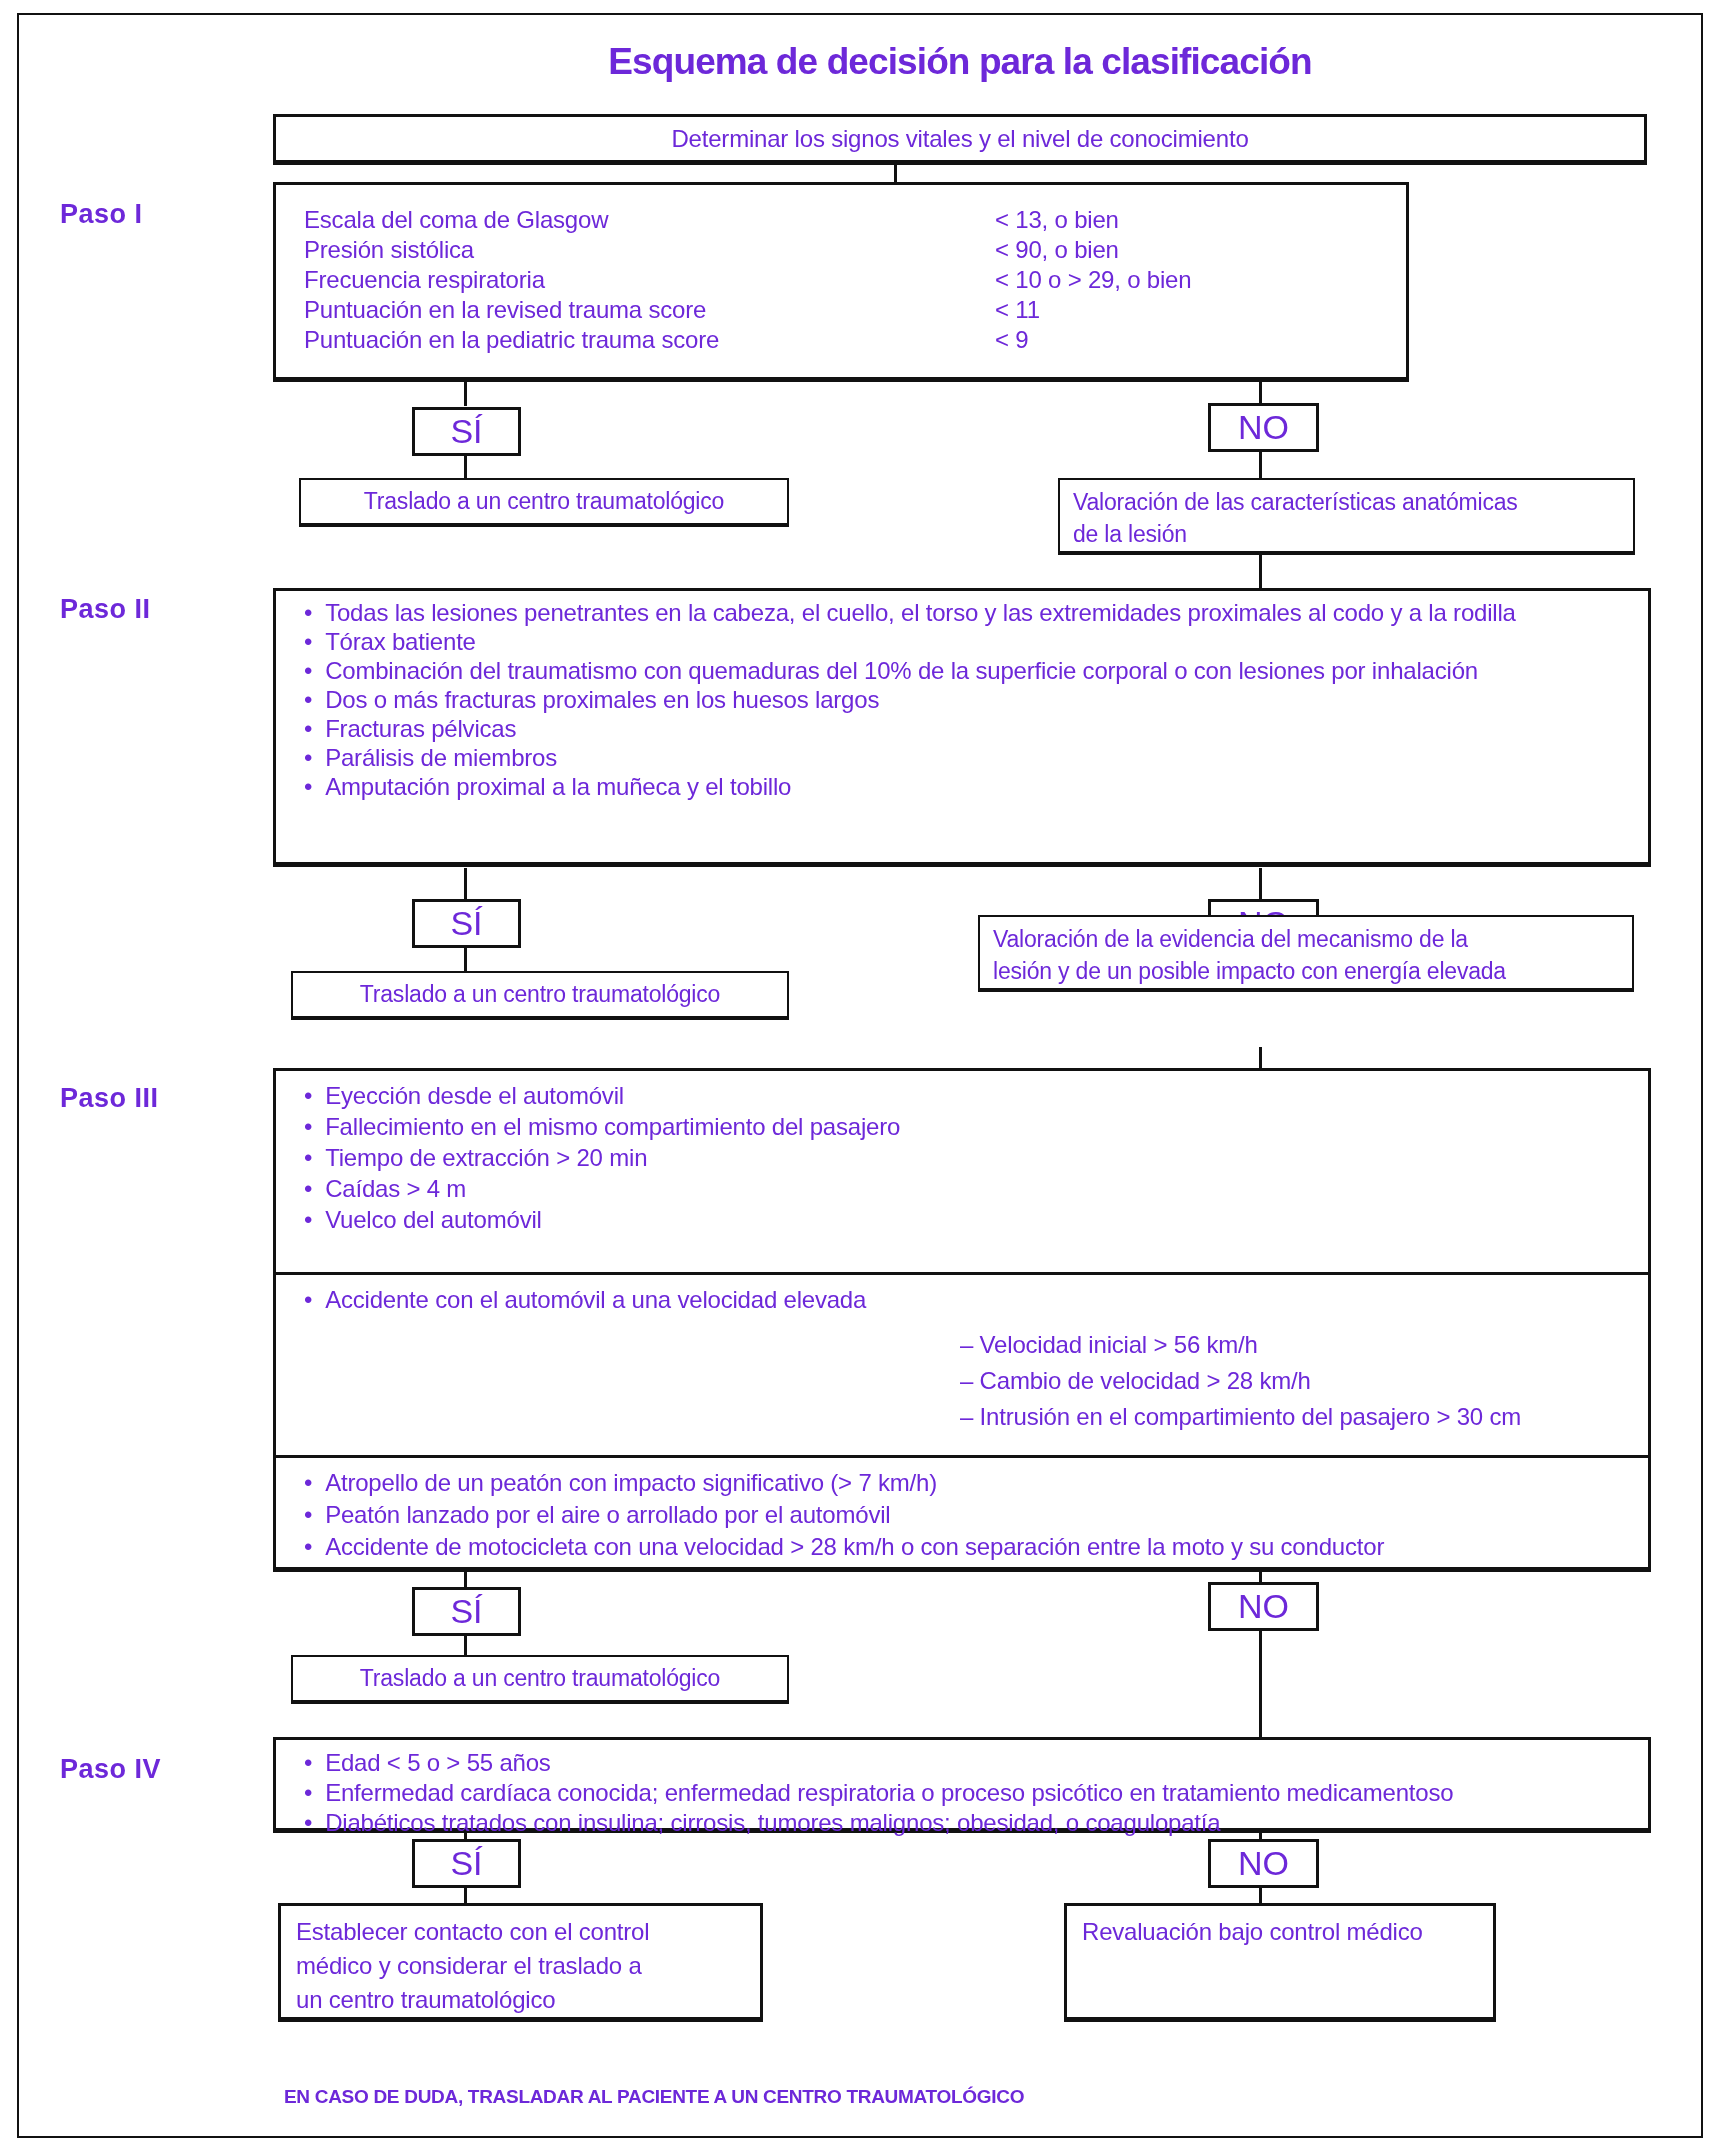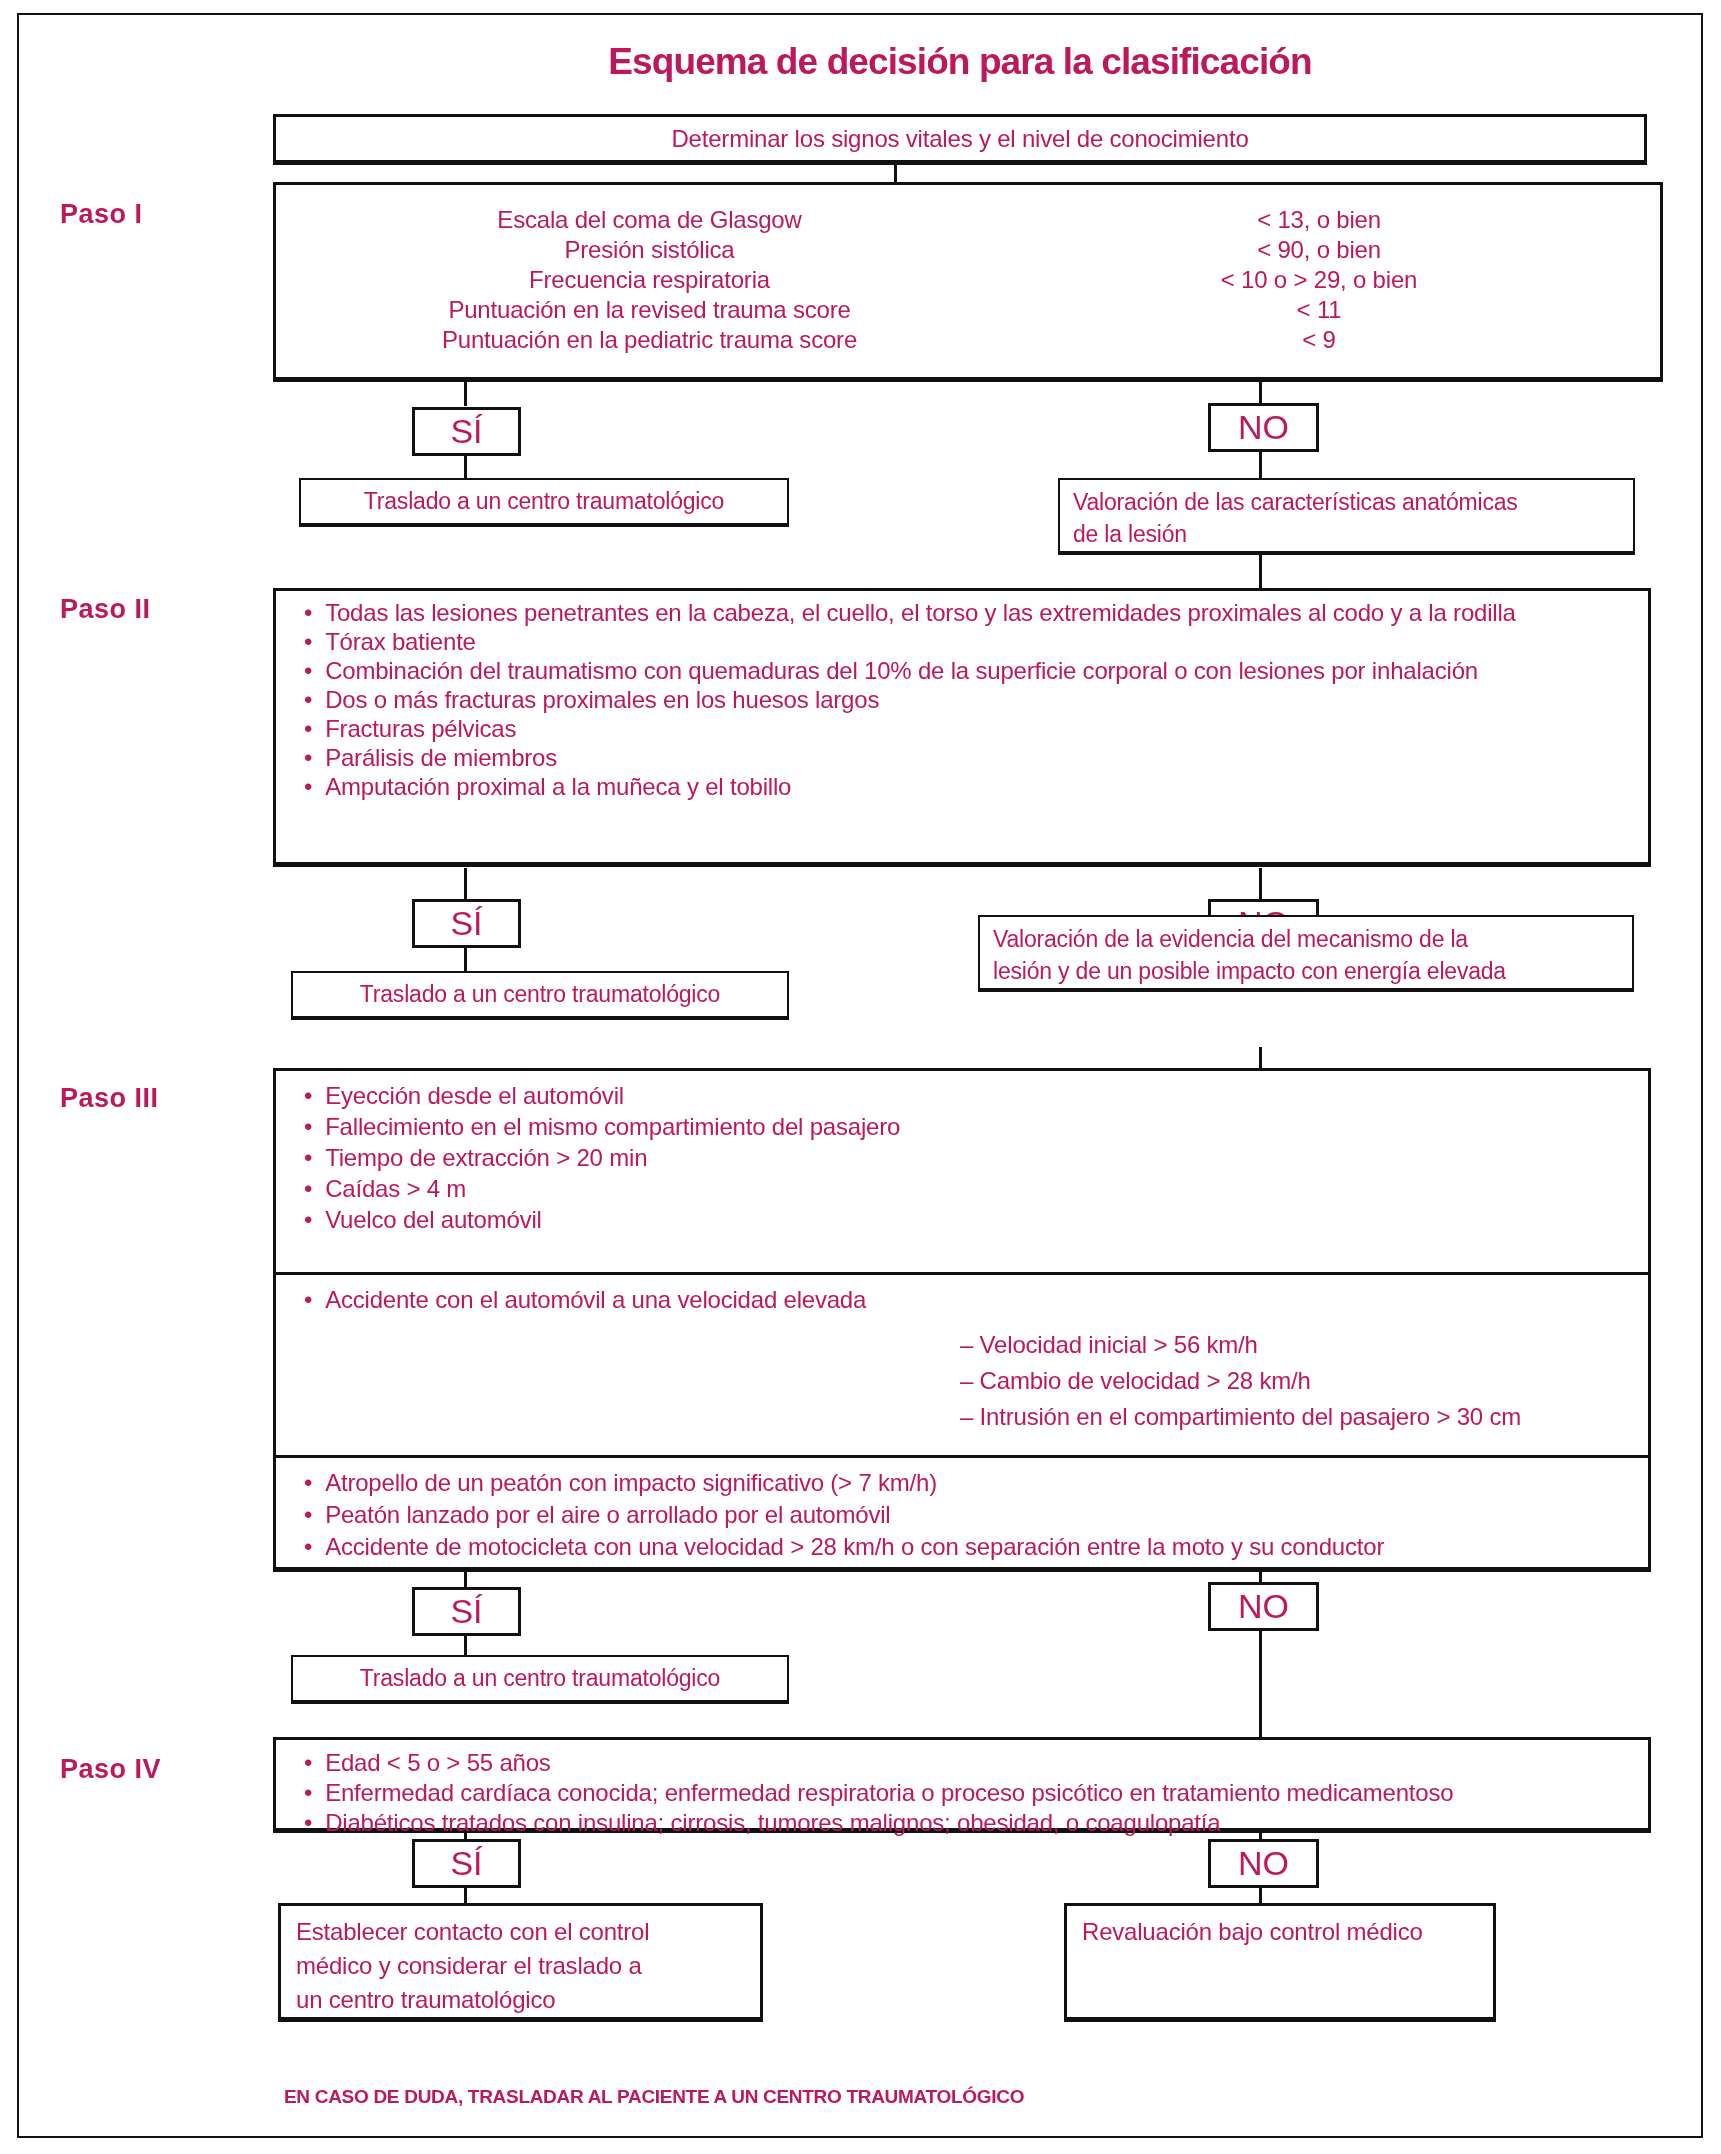--- a/index.html
+++ b/index.html
@@ -1,21 +1,21 @@
 <!DOCTYPE html>
 <html style="font-size:15px"><head>
 <meta charset="utf-8">
 <style>
   html,body{margin:0;padding:0;background:#fff;}
   .page{
     position:relative;
     width:1721px;height:2155px;
     background:#fff;
     font-family:"Liberation Sans", sans-serif;
-    color:#be185d;
+    color:#6d28d9;
     overflow:hidden;
   }
   .frame{
     position:absolute;left:17px;top:13px;width:1686px;height:2125px;
     border:2.8px solid #111;box-sizing:border-box;
   }
   .abs{position:absolute;box-sizing:border-box;}
   .title{
     left:273px;top:41px;width:1374px;
     text-align:center;font-size:37px;font-weight:bold;letter-spacing:-0.9px;
@@ -23,21 +23,21 @@
   .fbox{
     border:3.7px solid #111;border-bottom-width:5.6px;
     background:#fff;font-size:24px;letter-spacing:-0.2px;
   }
   .intro-box{
     left:273px;top:114px;width:1374px;height:51px;
     display:flex;align-items:center;justify-content:center;
   }
   .conn{background:#111;width:2.8px;}
   .step-label{left:60px;font-size:27px;font-weight:bold;letter-spacing:0.5px;}
-  .crit-box{left:273px;top:182px;width:1390px;height:200px;padding:19.7px 17px 0 28px;text-align:center;}
+  .crit-box{left:273px;top:182px;width:1136px;height:200px;padding:19.7px 17px 0 28px;}
   .crit-row{display:grid;grid-template-columns:691px auto;line-height:30px;}
   .yn-box{
     width:109px;height:49px;border:3.7px solid #111;
     display:flex;align-items:center;justify-content:center;
     font-size:34px;background:#fff;
   }
   .result-box{
     border:2.8px solid #111;border-bottom-width:4.7px;background:#fff;
     font-size:23px;letter-spacing:-0.2px;
   }

